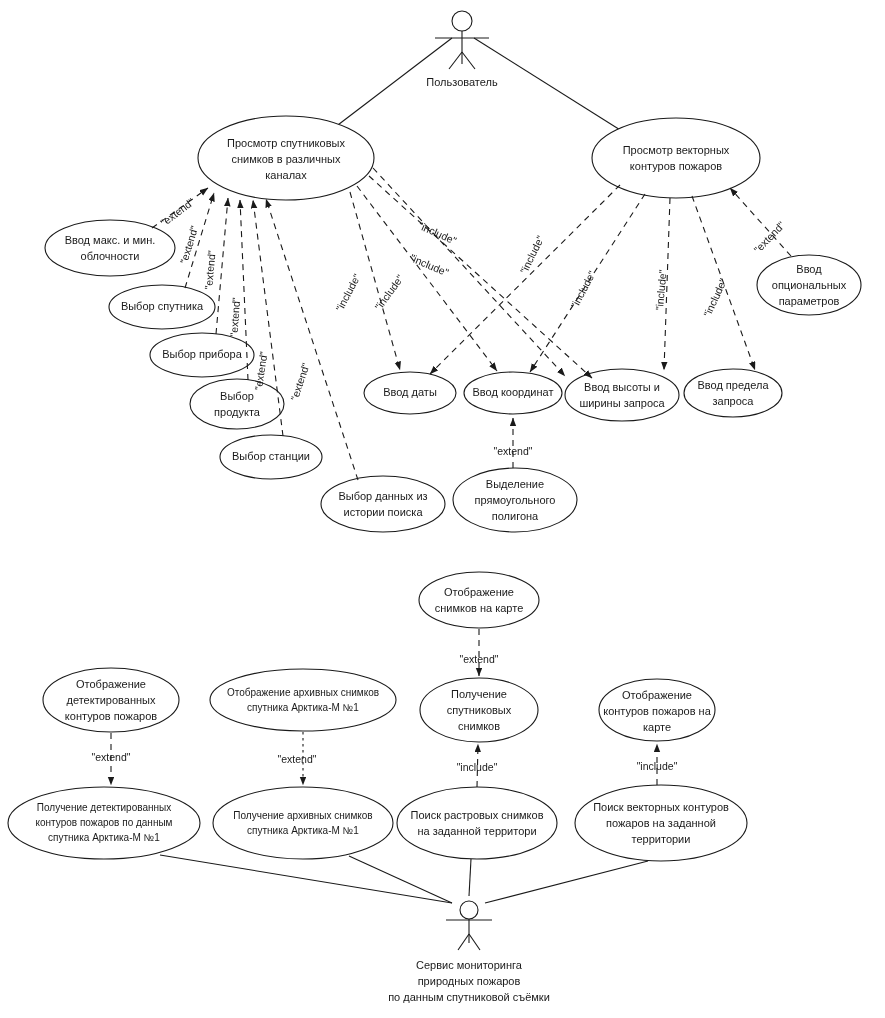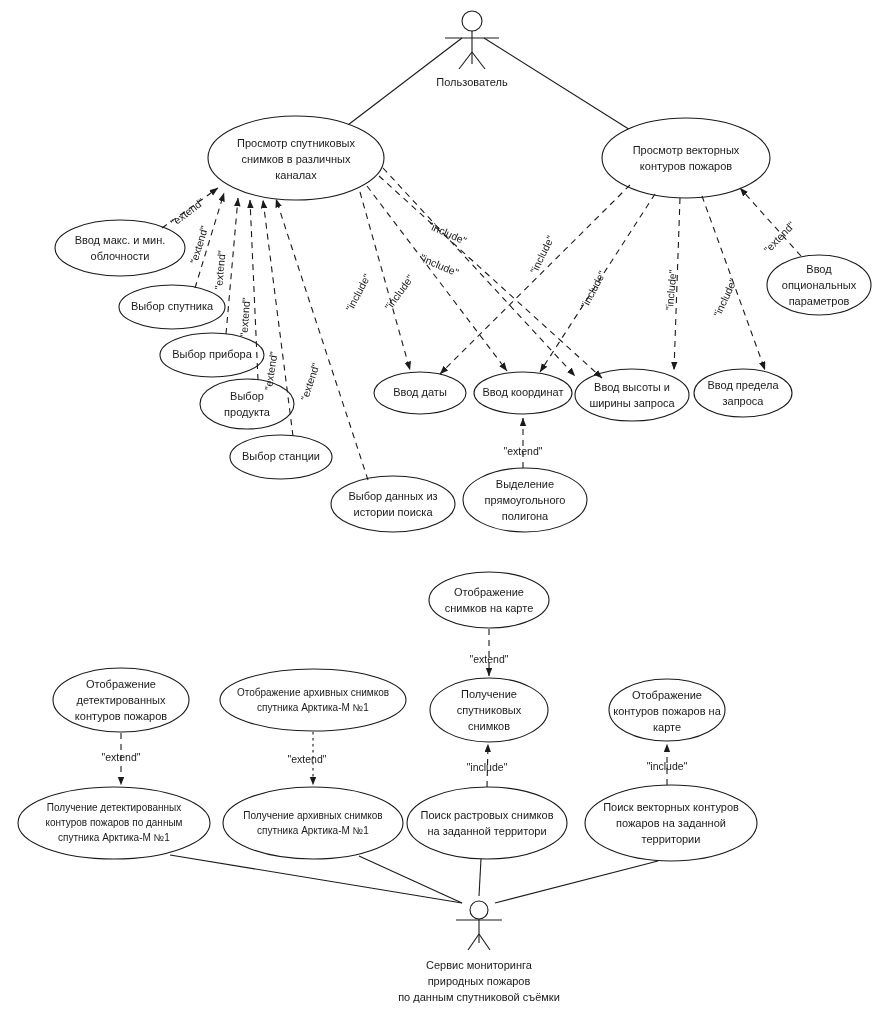--- a/index.html
+++ b/index.html
@@ -10,21 +10,20 @@
   body {
     width: 885px;
     height: 1018px;
     font-family: "Liberation Sans", sans-serif;
     overflow: hidden;
   }
   #diagram-root {
     position: relative;
     width: 816px;
     height: 1018px;
-    margin-left: 10px;
   }
   svg#uml {
     display: block;
     width: 885px;
     height: 1018px;
   }
   .uc-ellipse {
     fill: #ffffff;
     stroke: #1a1a1a;
     stroke-width: 1.1;

